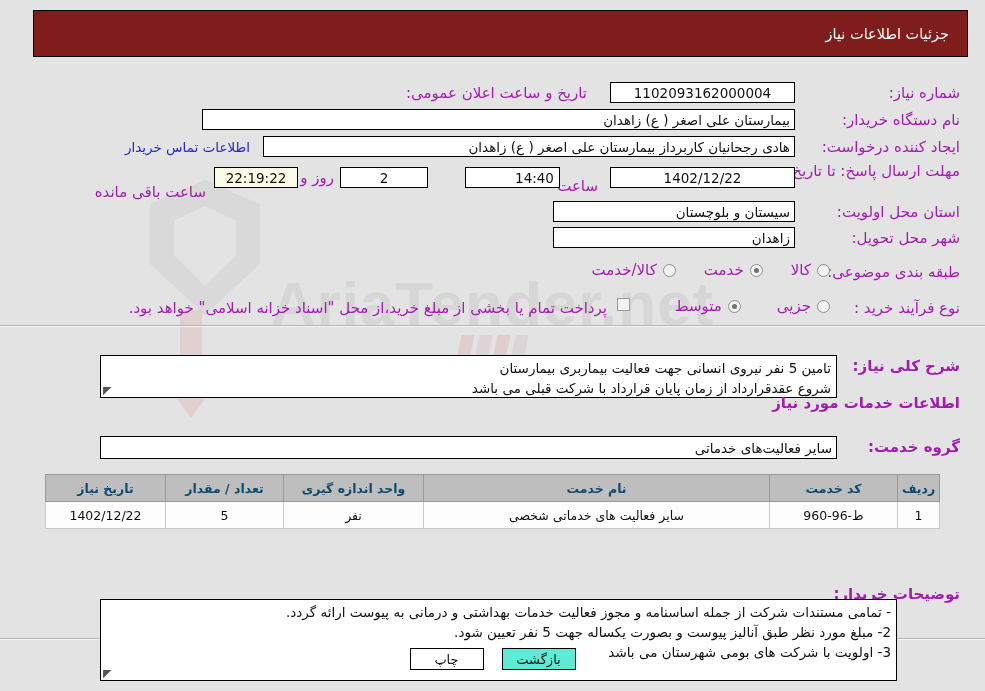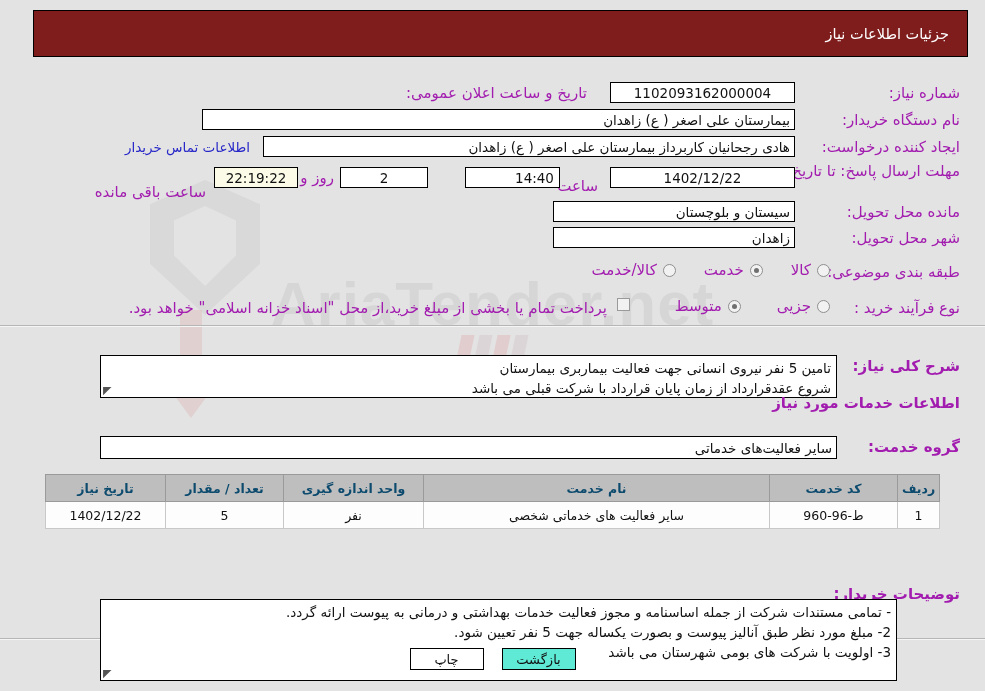--- a/index.html
+++ b/index.html
@@ -242,21 +242,21 @@
 
   <div class="abs lbl" style="right:25px; top:163px; width:115px; text-align:right; line-height:17px;">مهلت ارسال پاسخ: تا تاریخ:</div>
   <div class="abs fld center" style="right:190px; top:167px; width:185px;">1402/12/22</div>
   <div class="abs lbl" style="right:387px; top:169px;margin-top:8px;">ساعت</div>
   <div class="abs fld center" style="right:425px; top:167px; width:95px;padding-left:48px;">14:40</div>
   <div class="abs fld center" style="right:557px; top:167px; width:88px;">2</div>
   <div class="abs lbl" style="right:651px; top:169px;">روز و</div>
   <div class="abs fld cream center" style="right:687px; top:167px; width:84px;">22:19:22</div>
   <div class="abs lbl" style="right:779px; top:183px;">ساعت باقی مانده</div>
 
-  <div class="abs lbl" style="right:25px; top:203px; width:115px; text-align:right;">مانده محل تحویل:</div>
+  <div class="abs lbl" style="right:25px; top:203px; width:115px; text-align:right;">استان محل اولویت:</div>
   <div class="abs fld" style="right:190px; top:201px; width:242px; justify-content:flex-start;">سیستان و بلوچستان</div>
 
   <div class="abs lbl" style="right:25px; top:229px; width:115px; text-align:right;">شهر محل تحویل:</div>
   <div class="abs fld" style="right:190px; top:227px; width:242px; justify-content:flex-start;">زاهدان</div>
 
   <div class="abs lbl" style="right:25px; top:263px; width:115px; text-align:right;">طبقه بندی موضوعی:</div>
   <div class="abs" id="category-radios" style="right:155px; top:261px; display:flex; gap:28px; align-items:center;">
       <div style="display: flex; align-items: center; gap: 6px;">
         <span class="radio"></span>
         <span class="lbl">کالا</span>

